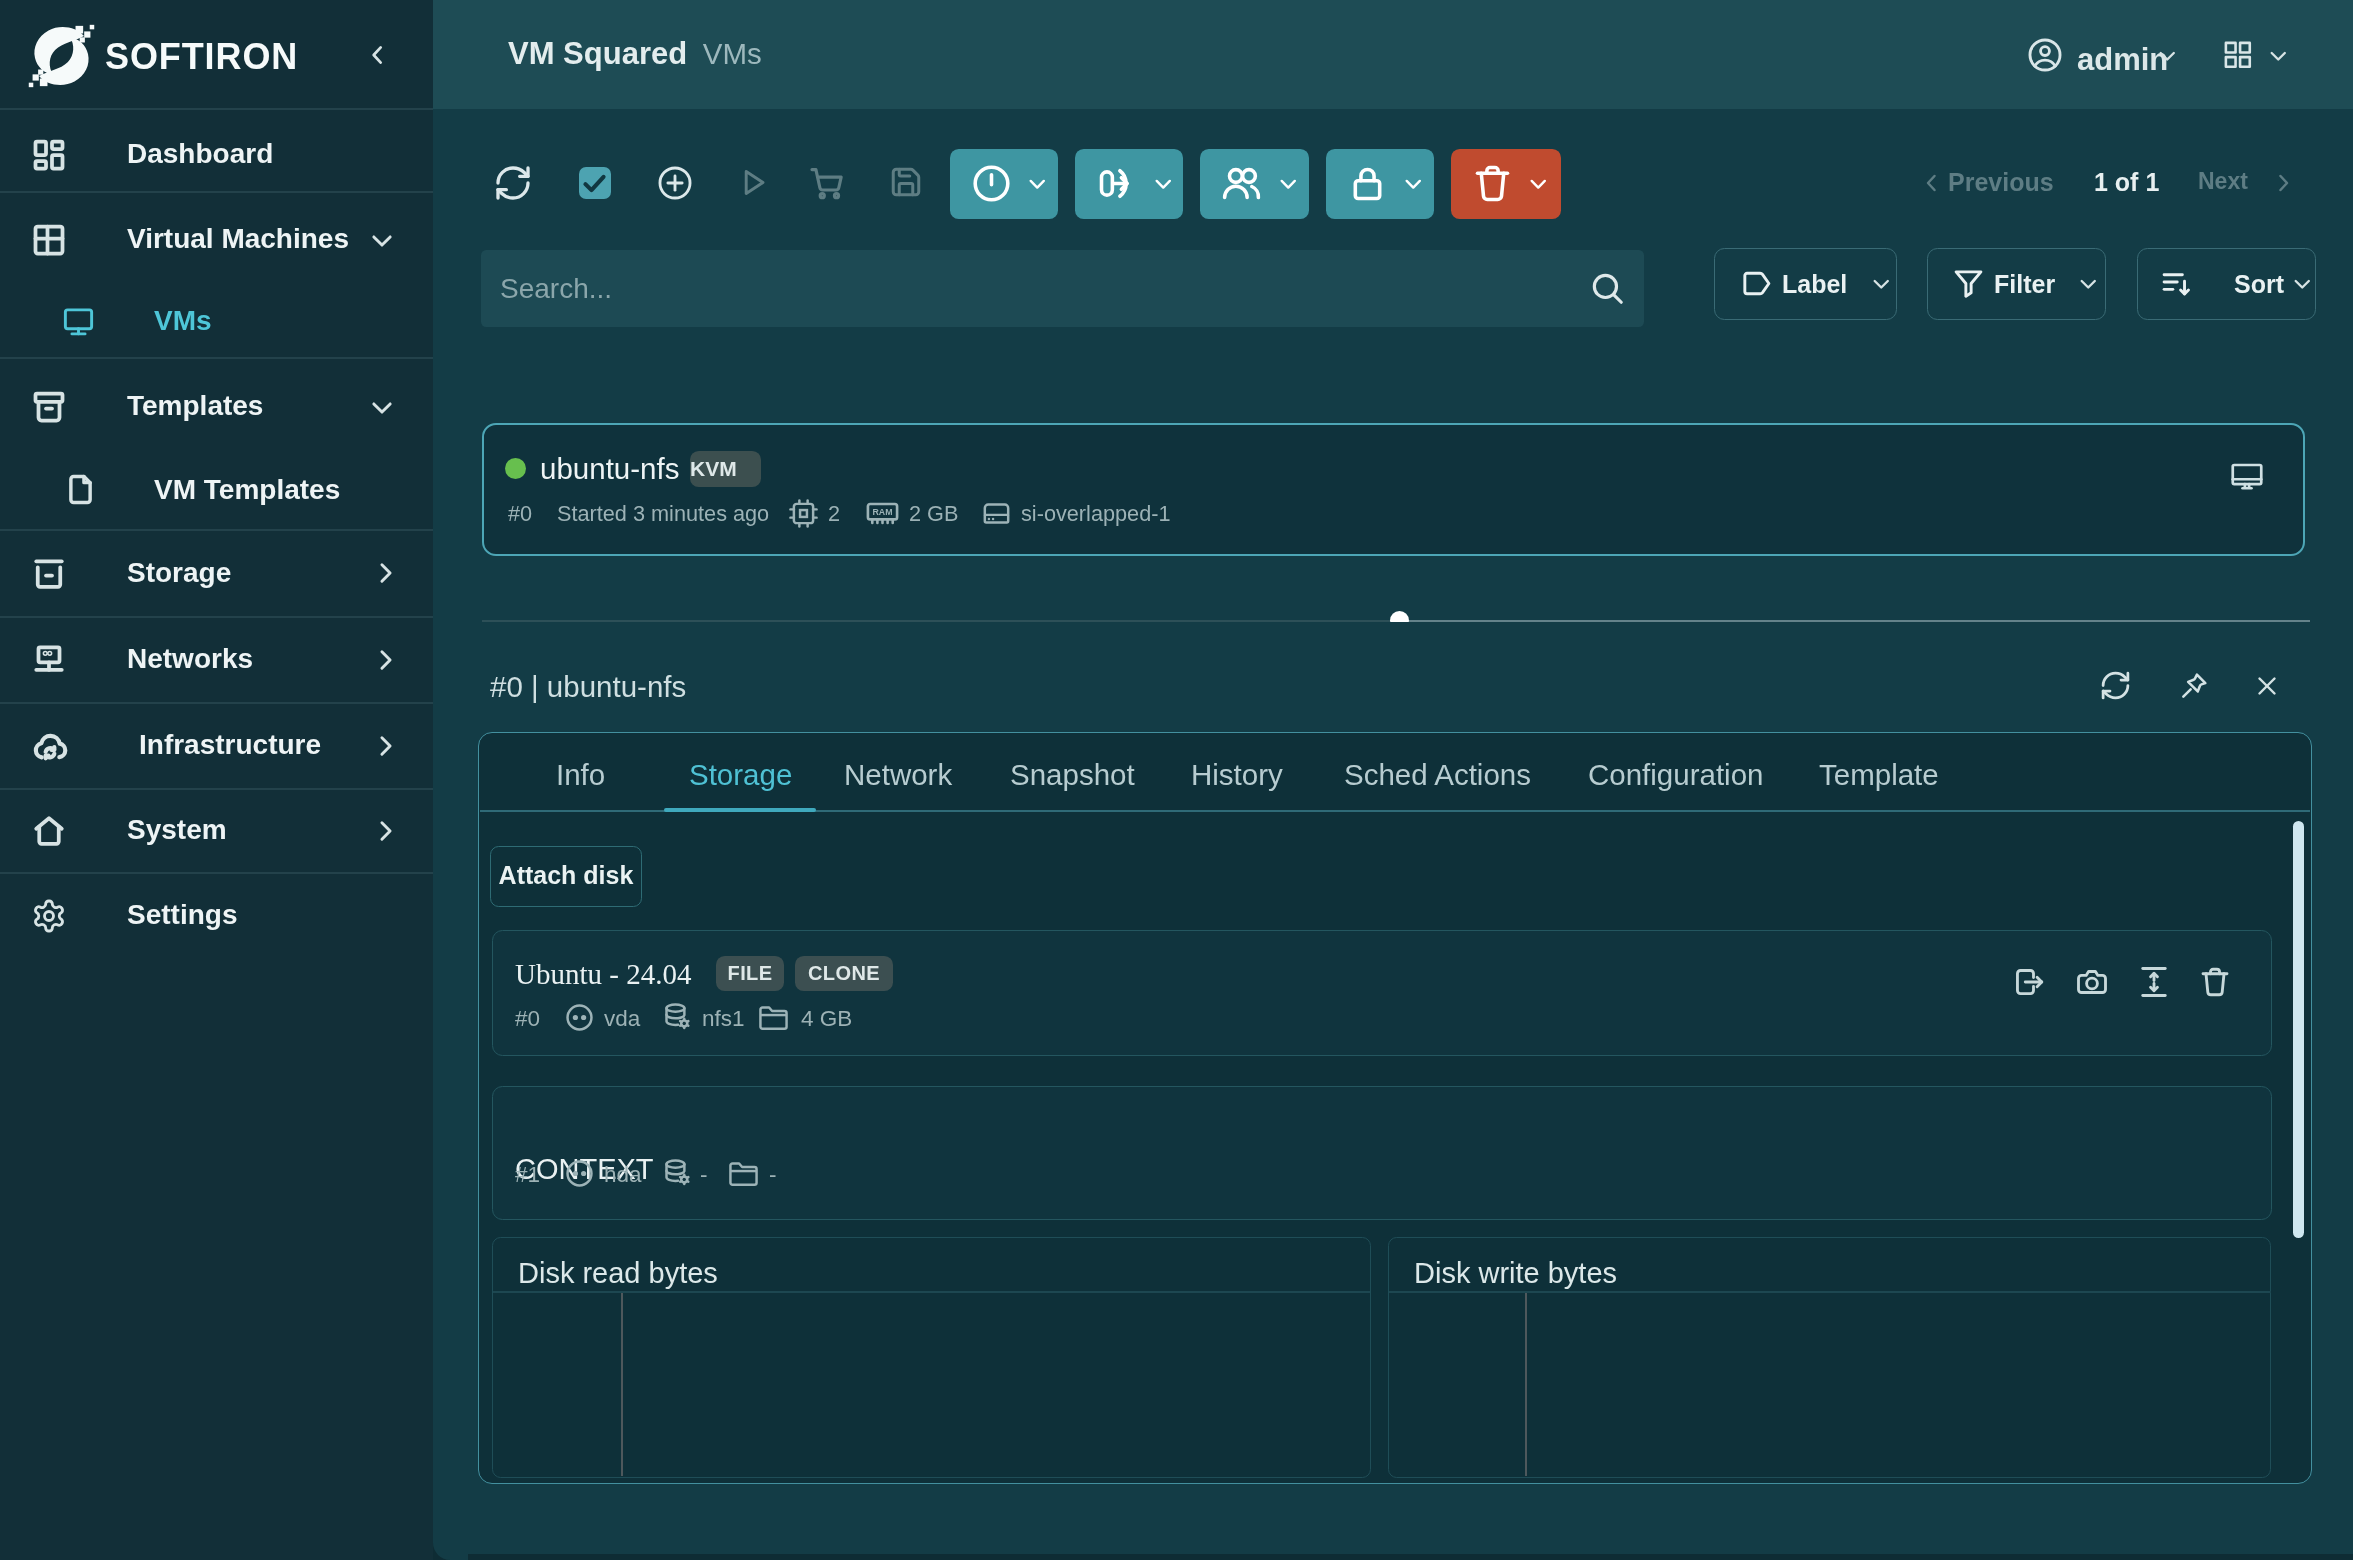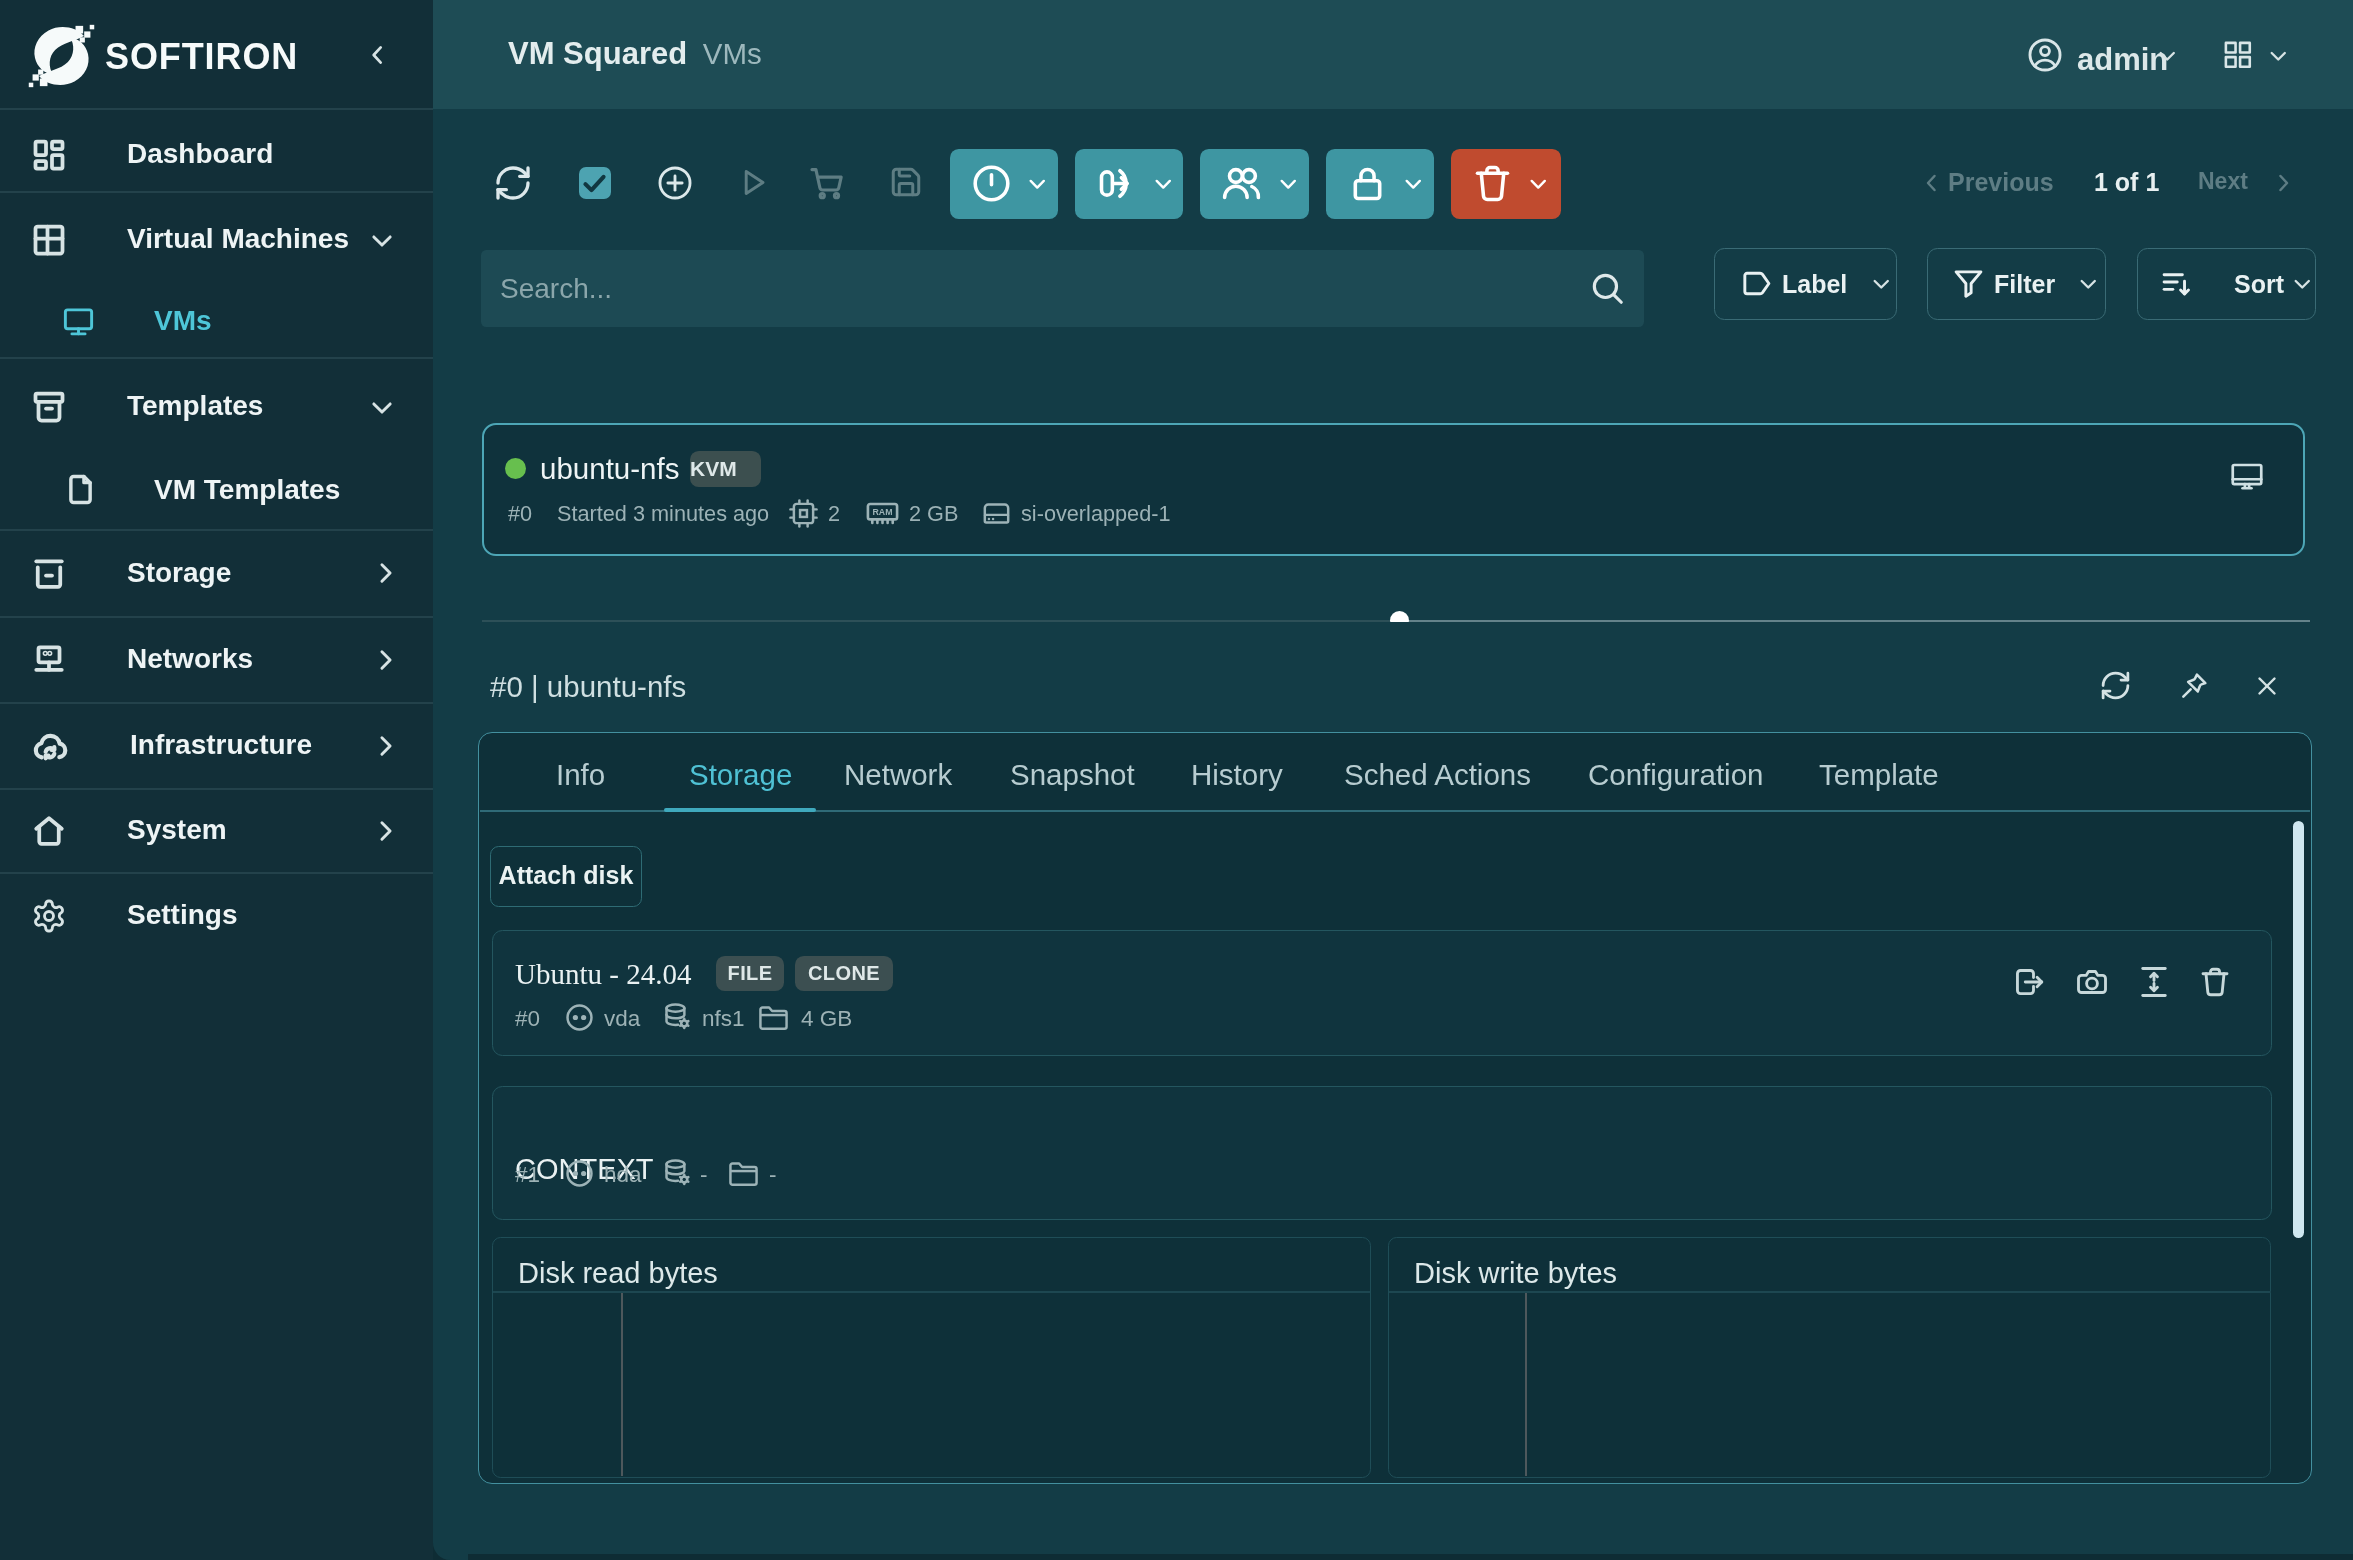--- a/index.html
+++ b/index.html
@@ -105,21 +105,21 @@
     </svg>
   <div class="sbdiv" style="top:702px;"></div>
 
   <svg class="abs chev" style="left:29.5px;top:726px;" width="40" height="40" viewBox="0 0 24 24">
       <path d="M7 18.8 A4.3 4.3 0 0 1 6.8 10.4 A5.6 5.6 0 0 1 17.8 10.6 A4.1 4.1 0 0 1 17.6 18.7"></path>
       <path d="M9.4 15.5 a2.9 2.9 0 0 1 5 -1.3"></path>
       <path d="M14.6 12.7 v1.7 h-1.7"></path>
       <path d="M14.6 16.6 a2.9 2.9 0 0 1 -5 1.3"></path>
       <path d="M9.4 19.4 v-1.7 h1.7"></path>
     </svg>
-  <div class="sblabel" style="left:130px;top:729px;text-align:center;">Infrastructure</div>
+  <div class="sblabel" style="left:139px;top:729px;text-align:center;">Infrastructure</div>
   <svg class="abs chev" style="left:372px;top:732px;" width="28" height="28" viewBox="0 0 24 24">
       <path d="M8.5 5 L15.5 12 L8.5 19"></path>
     </svg>
   <div class="sbdiv" style="top:788px;"></div>
 
   <svg class="abs chev" style="left:31px;top:813px;" width="36" height="36" viewBox="0 0 24 24">
       <path d="M3.5 10.5 L12 3.5 L20.5 10.5"></path>
       <path d="M5.5 9 V19 a1.5 1.5 0 0 0 1.5 1.5 h10 a1.5 1.5 0 0 0 1.5 -1.5 V9"></path>
     </svg>
   <div class="sblabel" style="left:127px;top:814px;">System</div>

